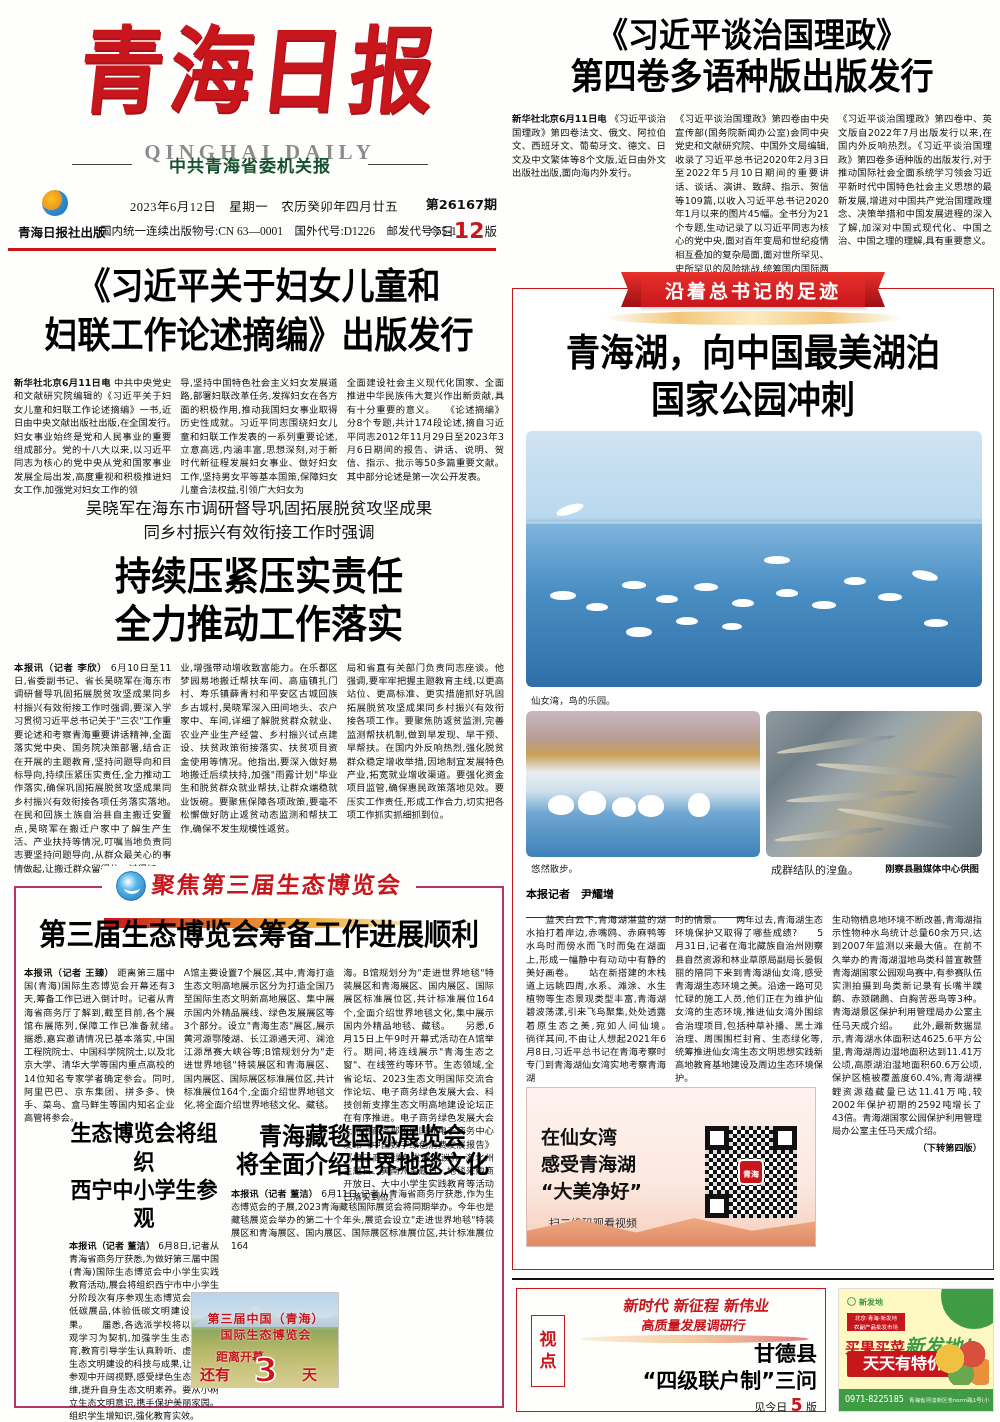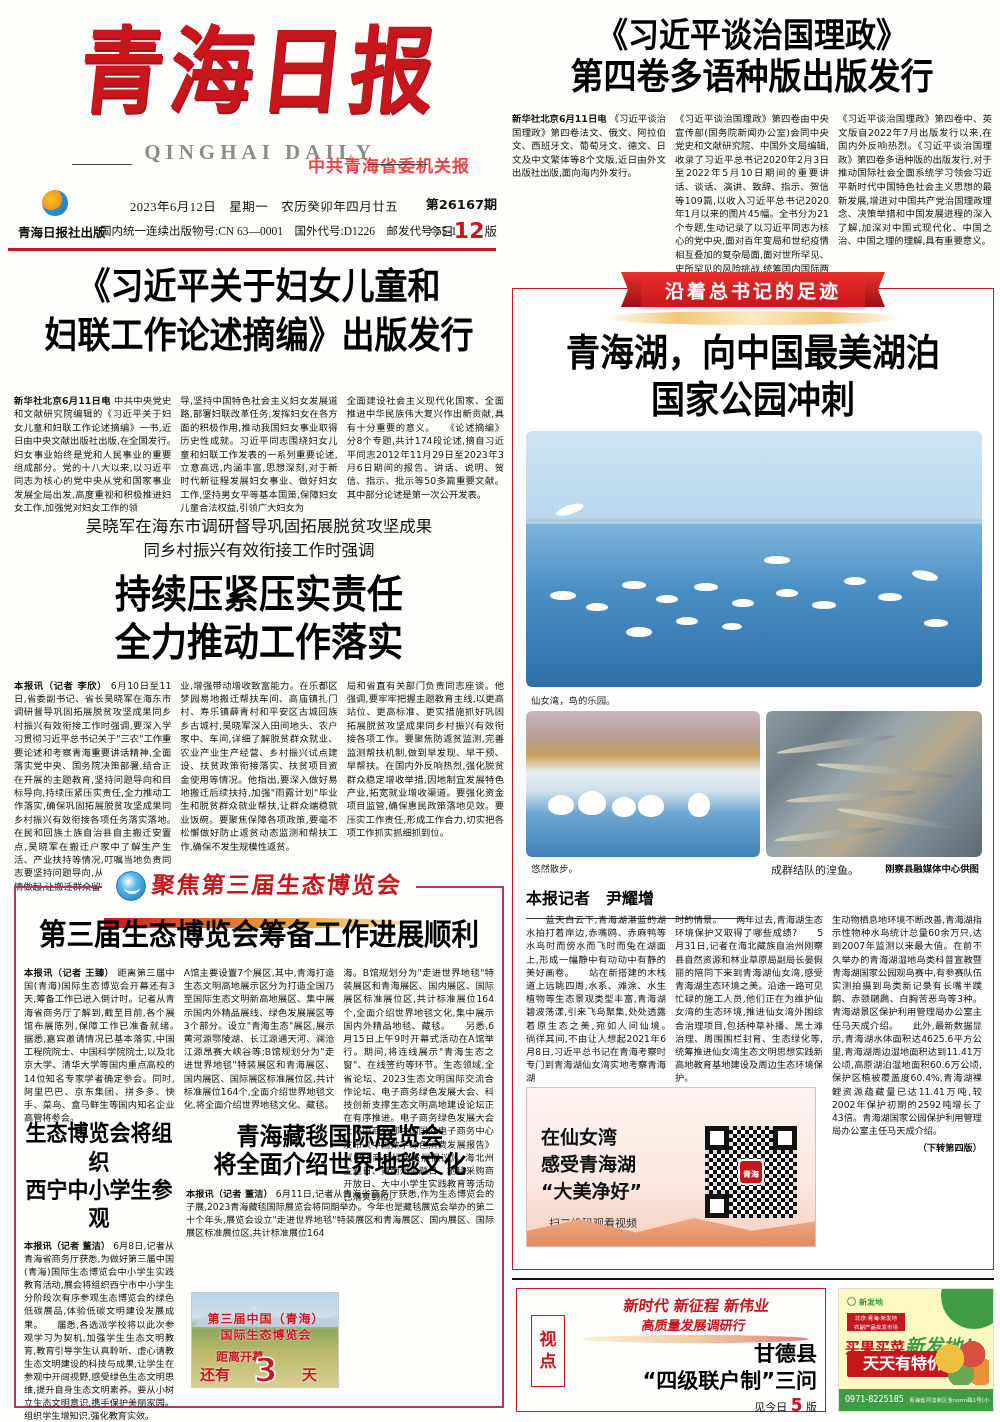--- a/index.html
+++ b/index.html
@@ -21,22 +21,22 @@
     letter-spacing: 6px; text-align: center; line-height: 108px;
     transform: skewX(-6deg) scaleY(1.12);
     text-shadow: 1px 1px 0 #a8101a;
   }
   .logo-en {
     position: absolute; left: 0; top: 122px; width: 400px; text-align: center;
     font-family: "Liberation Serif", serif; font-size: 21px; letter-spacing: 5px;
     color: #8c8c8c; font-weight: bold;
   }
   .logo-sub {
-    position: absolute; left: 30px; top: 152px; width: 440px; text-align: right;
-    font-size: 17px; color: #ef4444; font-weight: bold; letter-spacing: 1px;
+    position: absolute; left: 30px; top: 152px; width: 440px; text-align: center;
+    font-size: 17px; color: #14532d; font-weight: bold; letter-spacing: 1px;
     font-family: "DejaVu Sans", sans-serif;
   }
   .logo-sub::before, .logo-sub::after {
     content: ""; position: absolute; top: 12px; width: 60px; height: 1px; background: #444;
   }
   .logo-sub::before { left: 42px; }
   .logo-sub::after { right: 42px; }
 
   .mast-emblem {
     position: absolute; left: 42px; top: 190px; width: 26px; height: 26px;
@@ -79,21 +79,21 @@
             font-family: "DejaVu Sans", sans-serif; }
   .lead { font-weight: bold; }
 
   
   .left-col { position: absolute; left: 14px; top: 262px; width: 490px; }
   .lc-head1 {
     font-family: "DejaVu Sans", sans-serif; font-weight: bold; color: #000;
     font-size: 33px; line-height: 44px; text-align: center; transform: scaleY(1.12);
     transform-origin: top center;
   }
-  .lc-body1 { margin-top: 44px; display: flex; gap: 9px; }
+  .lc-body1 { margin-top: 26px; display: flex; gap: 9px; }
   .lc-col { flex: 1; font-size: 9.3px; line-height: 13.4px; color: #111; text-align: justify;
             font-family: "DejaVu Sans", sans-serif; }
 
   .lc-kicker {
     text-align: center; font-size: 16.5px; line-height: 24px;
     color: #111; font-family: "DejaVu Sans", sans-serif; font-weight: 500;
   }
   .lc-head2 {
     margin-top: 8px; text-align: center; font-family: "DejaVu Sans", sans-serif;
     font-weight: bold; font-size: 36px; line-height: 43px; color: #000;
@@ -130,21 +130,21 @@
   .eco-h1 {
     margin-top: 2px; text-align: center; font-family: "DejaVu Sans", sans-serif;
     font-weight: bold; font-size: 27.5px; color: #000; transform: scaleY(1.1);
   }
   .eco-body { margin-top: 14px; padding: 0 8px; display: flex; gap: 9px; }
   .eco-col { flex: 1; font-size: 9.2px; line-height: 13.2px; text-align: justify; color: #111;
              font-family: "DejaVu Sans", sans-serif; }
 
   .eco-sub { position: absolute; left: 0; top: 236px; width: 486px; padding: 0 8px; }
   .eco-sub-row { display: flex; gap: 12px; }
-  .eco-sub-a { width: 150px; }
+  .eco-sub-a { width: 150px; margin-left: 45px; }
   .eco-sub-b { flex: 1; }
   .eco-sub-h {
     text-align: center; font-family: "DejaVu Sans", sans-serif; font-weight: bold;
     color: #000; line-height: 26px; transform: scaleY(1.08);
   }
   .eco-sub-a .eco-sub-h { font-size: 21px; }
   .eco-sub-b .eco-sub-h { font-size: 23px; }
   .eco-sub-cols { margin-top: 12px; display: flex; gap: 9px; }
   .eco-sub-cols .eco-col { font-size: 9.1px; line-height: 13.1px; }
 
@@ -244,22 +244,22 @@
   .fishline {
     position: absolute; height: 7px; border-radius: 50%;
     background: linear-gradient(90deg, rgba(220,215,190,.9), rgba(120,130,138,.6));
   }
   .cap-b { position: absolute; left: 18px; top: 572px; font-size: 9.4px; color: #222; font-family: "DejaVu Sans", sans-serif; }
   .cap-c { position: absolute; left: 258px; top: 572px; font-size: 11px; color: #222; font-family: "DejaVu Sans", sans-serif; }
   .cap-credit { position: absolute; right: 14px; top: 572px; font-size: 9.4px; color: #111; font-weight: bold; font-family: "DejaVu Sans", sans-serif; }
 
   .feat-byline {
     position: absolute; left: 13px; top: 596px; width: 222px;
-    font-size: 16px; font-weight: bold; color: #000; font-family: "DejaVu Sans", sans-serif;
-    padding-bottom: 9px; border-bottom: 1.2px solid #333;
+    font-size: 11px; font-weight: bold; color: #000; font-family: "DejaVu Sans", sans-serif;
+    padding-bottom: 16px; border-bottom: 1.2px solid #333;
   }
   .feat-text { position: absolute; left: 13px; top: 624px; width: 456px; display: flex; gap: 9px; }
   .feat-col { flex: 1; font-size: 9.2px; line-height: 13.2px; text-align: justify; color: #111;
               font-family: "DejaVu Sans", sans-serif; }
   .feat-col.c1 { width: 140px; flex: none; }
   .feat-col.c2 { width: 148px; flex: none; }
   .feat-col.c3 { flex: 1; }
   .cont-note { text-align: right; font-weight: bold; margin-top: 4px; }
 
   

